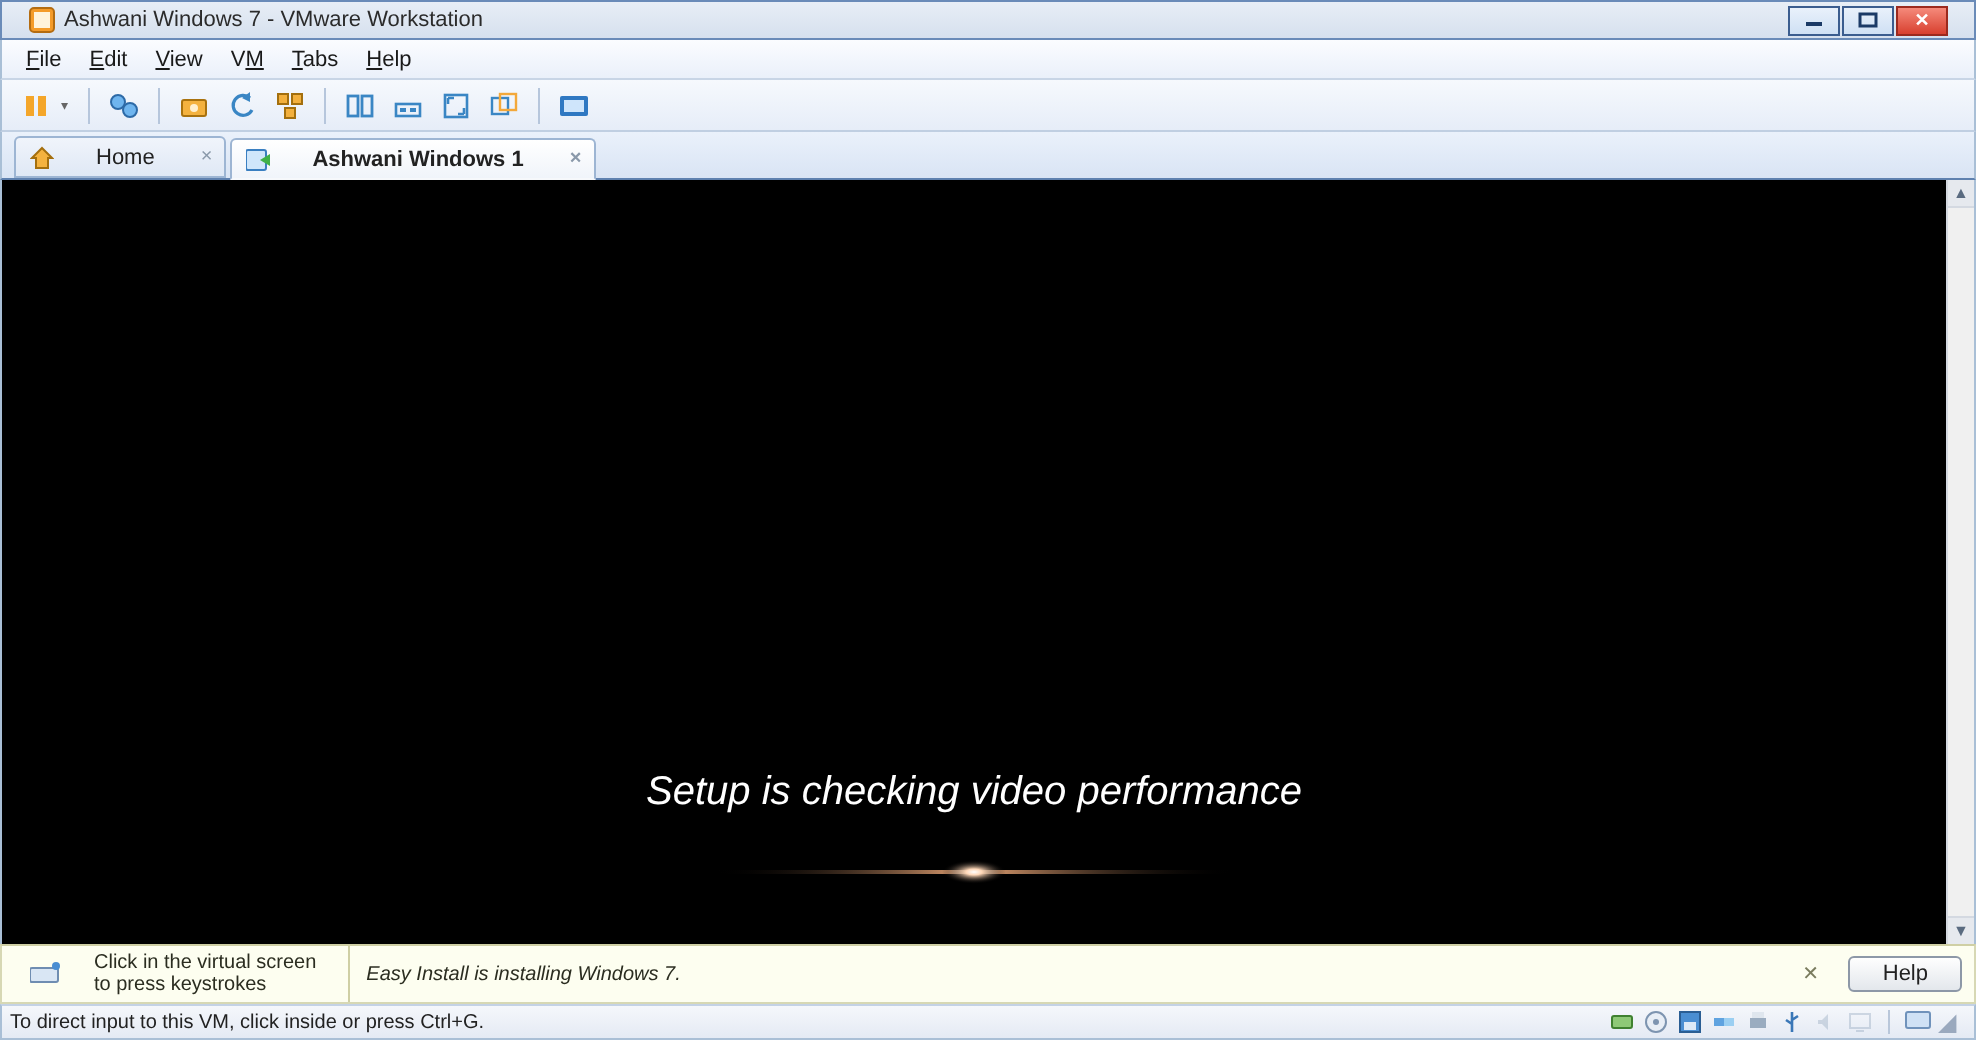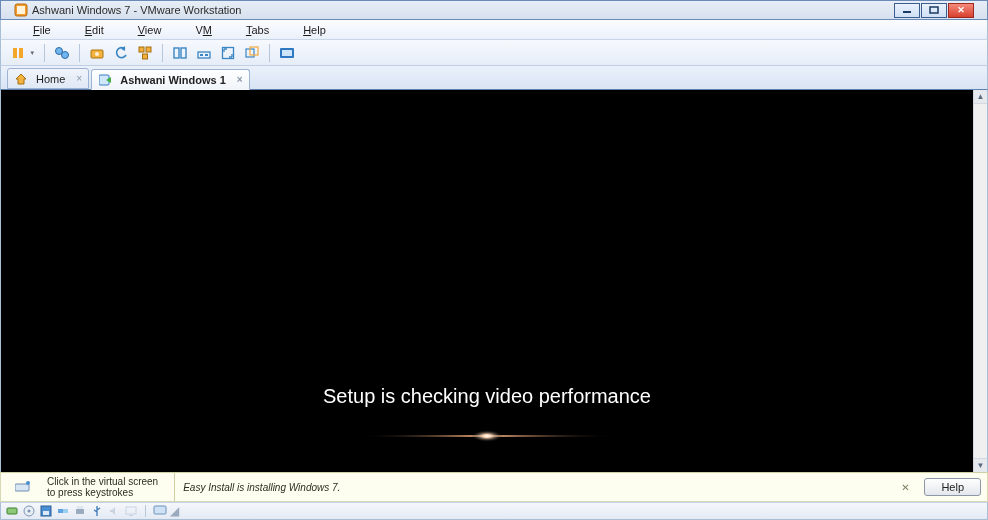--- a/index.html
+++ b/index.html
@@ -44,21 +44,21 @@
   .menubar {
     height: 20px;
     background: linear-gradient(to bottom, #fbfcff, #eaf0fa);
     border-left: 1px solid #a9bfd6;
     border-right: 1px solid #a9bfd6;
     border-bottom: 1px solid #c8d5e6;
     display: flex; align-items: center;
     padding: 0 6px; gap: 2px;
   }
   .menubar .menu-item {
-    padding: 2px 6px; font-size: 11px; color: #1a1a1a; margin-left: 20px;
+    padding: 2px 6px; font-size: 11px; color: #1a1a1a;
   }
   .menubar .menu-item .mn { text-decoration: underline; }
   
   .toolbar {
     height: 26px;
     background: linear-gradient(to bottom, #f6f9fd, #e6edf8);
     border-left: 1px solid #a9bfd6;
     border-right: 1px solid #a9bfd6;
     border-bottom: 1px solid #c0cfe2;
     display: flex; align-items: center;
@@ -88,21 +88,21 @@
     display: flex; align-items: flex-end; padding: 0 6px;
   }
   .tab {
     height: 21px;
     background: linear-gradient(to bottom, #ffffff, #f0f4fa);
     border: 1px solid #9db5d3;
     border-bottom: 1px solid #f6f8fb;
     border-radius: 3px 3px 0 0;
     margin-right: 2px;
     padding: 0 6px;
-    display: flex; align-items: center; gap: 8px;
+    display: flex; align-items: center; gap: 20px;
     font-size: 11px; color: #222;
     position: relative;
     top: 1px;
   }
   .tab.inactive {
     background: linear-gradient(to bottom, #f0f4fb, #dfe8f5);
     border-bottom: 1px solid #9db5d3;
     top: 0;
   }
   .tab .close-x { font-size: 10px; color: #8a99aa; margin-left: 3px; }
@@ -139,20 +139,21 @@
   .vm-scroll .arrow.up { border-bottom: 1px solid #d4d9e1; }
   .vm-scroll .arrow.down { position: absolute; bottom: 0; border-top: 1px solid #d4d9e1; }
   .setup-msg {
     position: absolute;
     left: 50%; transform: translateX(-50%);
     bottom: 64px;
     color: #fff;
     font-size: 20px;
     font-weight: 400;
     white-space: nowrap;
+    font-style: italic;
   }
   .flare {
     position: absolute;
     bottom: 30px;
     left: 50%; transform: translateX(-50%);
     width: 260px; height: 12px;
     pointer-events: none;
   }
   
   .hintbar {
@@ -370,20 +371,21 @@
   </div>
   <div class="hint-col">
     <span class="hint-text">Easy Install is installing Windows 7.</span>
   </div>
   <div class="spacer"></div>
   <span class="close-hint">✕</span>
   <button class="btn">Help</button>
 </div>
 
 <div class="statusbar">
+  <span class="status-text">To direct input to this VM, click inside or press Ctrl+G.</span>
   <div class="tray">
     <span class="ticon">
         <svg width="12" height="12">
           <rect x="1" y="3" width="10" height="6" rx="1" fill="#8ec977" stroke="#3f8130"></rect>
         </svg>
       </span>
     <span class="ticon">
         <svg width="12" height="12">
           <circle cx="6" cy="6" r="5" fill="#e8eef6" stroke="#7d94b0"></circle>
           <circle cx="6" cy="6" r="1.5" fill="#7d94b0"></circle>

